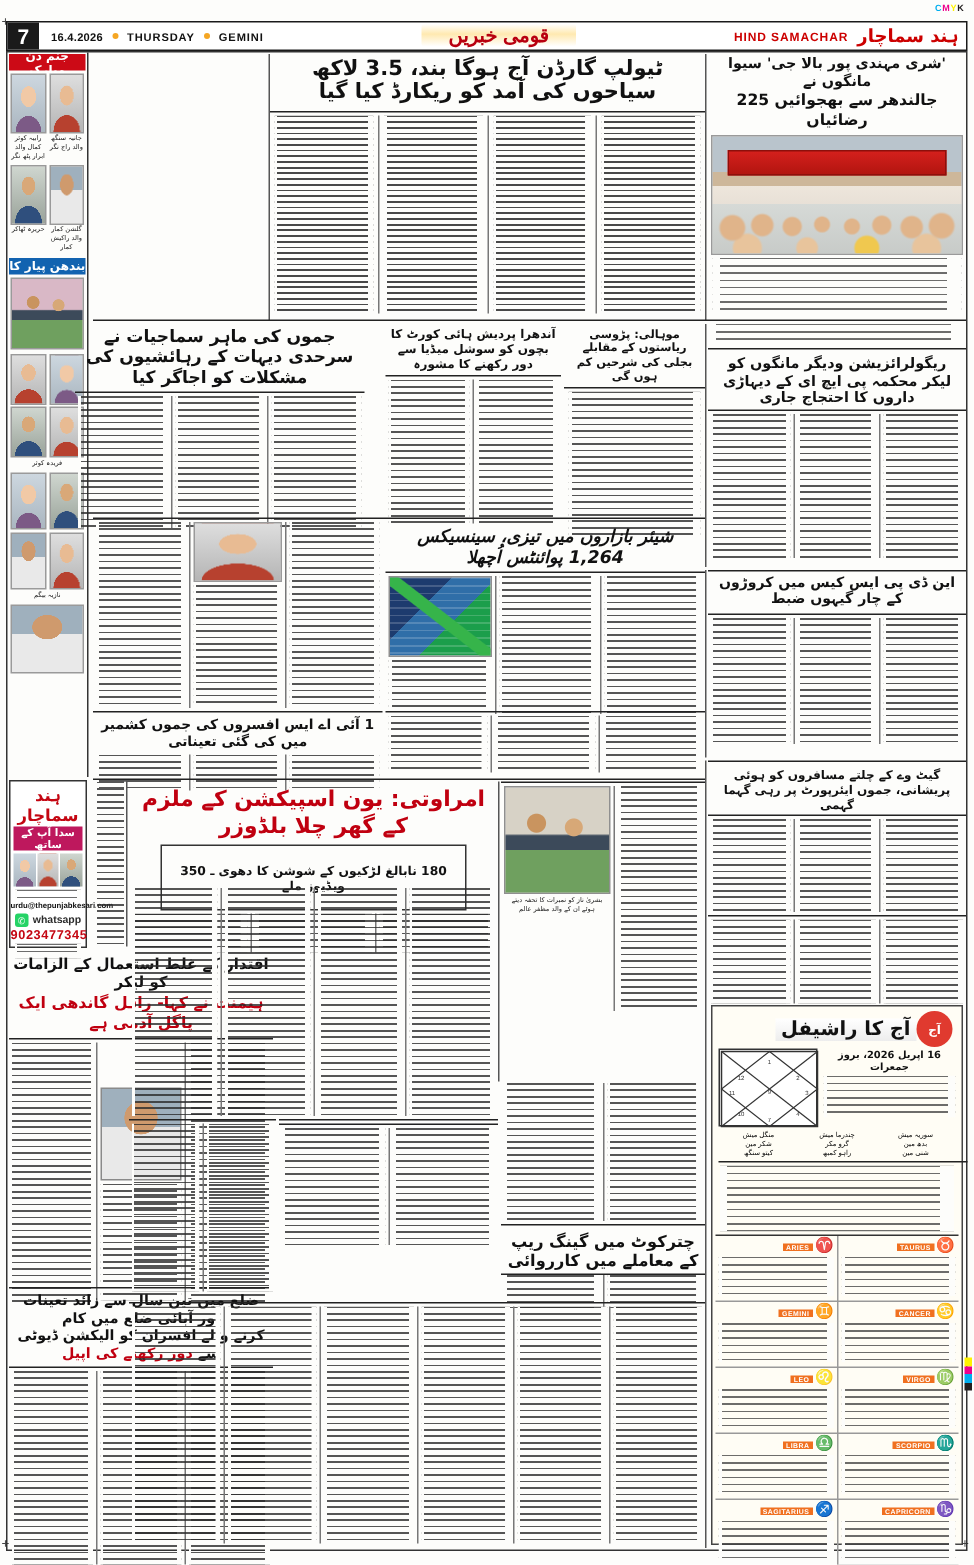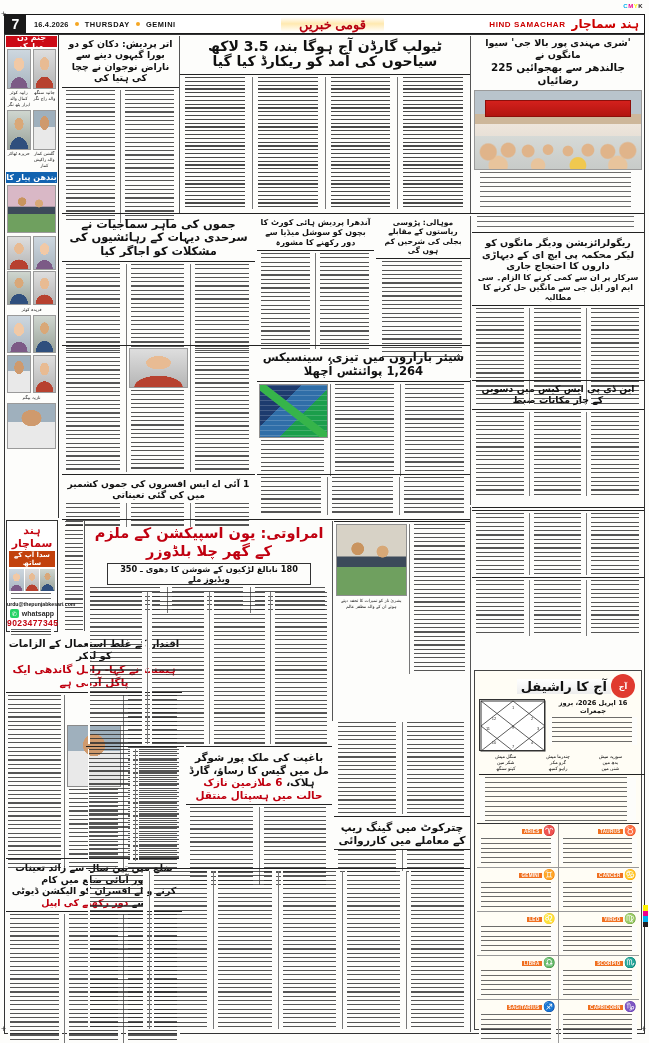--- a/index.html
+++ b/index.html
@@ -171,21 +171,21 @@
   .zcell:nth-child(odd){ border-left:none; }
   .zname { font-size:4.6px; font-weight:bold; color:#fff; background:#f07020;
     display:inline-block; padding:0 2px; letter-spacing:.3px; }
   .zglyph { font-size:10px; color:#1a1a1a; line-height:1; }
   .zrow { display:flex; align-items:center; justify-content:flex-end; gap:2px; }
 
   
   .adbox { border:1px solid #333; background:#fff; position:absolute; }
   .ad-logo { color:#c40612; font-weight:bold; font-size:11px; direction:rtl; text-align:center;
     font-family:"DejaVu Sans", sans-serif; }
-  .ad-sub { background:#c2410c; color:#fff; font-size:7px; font-weight:bold; direction:rtl;
+  .ad-sub { background:#be185d; color:#fff; font-size:7px; font-weight:bold; direction:rtl;
     text-align:center; font-family:"DejaVu Sans", sans-serif; }
   .ad-mail { font-size:5.2px; color:#111; text-align:center; font-weight:bold; }
   .wa { display:flex; align-items:center; justify-content:center; gap:3px; }
   .wa-ic { width:9px; height:9px; border-radius:2px; background:#25d366; color:#fff; font-size:6px;
     display:flex; align-items:center; justify-content:center; }
   .wa-tx { font-size:7px; font-weight:bold; color:#2b2b2b; }
   .ad-phone { color:#c40612; font-weight:bold; font-size:8.5px; text-align:center; letter-spacing:.4px; }
 </style>
 </head>
 <body>
@@ -332,36 +332,20 @@
           </div>
         </div>
       <div class="col-sep" style="flex:1; padding:0 2px;">
           <div class="txtwrap" style="height:132px;">
             <div class="txt" style="height:132px;"></div>
           </div>
         </div>
     </div>
   </div>
 
-  <div class="blk" style="left:62px; top:36px; width:117px; height:175px;">
-    <div class="hl" style="font-size:9.4px; padding:2px 3px 3px;">اتر پردیش: دکان کو دو بورا گیہوں دینے سے ناراض نوجوان نے چچا کی ہتیا کی</div>
-    <div class="rule-h" style="margin-bottom:2px;"></div>
-    <div style="display:flex; height:133px;">
-      <div style="flex:1; padding:0 2px;">
-          <div class="txtwrap" style="height:133px;">
-            <div class="txt" style="height:133px;"></div>
-          </div>
-        </div>
-      <div class="col-sep" style="flex:1; padding:0 2px;">
-          <div class="txtwrap" style="height:133px;">
-            <div class="txt" style="height:133px;"></div>
-          </div>
-        </div>
-    </div>
-  </div>
 
   <div class="blk" style="left:180px; top:36px; width:290px; height:178px;">
     <div class="hl" style="font-size:14px; padding:3px 4px 4px; line-height:1.1;">ٹیولپ گارڈن آج ہوگا بند، 3.5 لاکھ سیاحوں کی آمد کو ریکارڈ کیا گیا</div>
     <div class="rule-h" style="margin-bottom:2px;"></div>
     <div style="display:flex; height:132px;">
       <div style="flex:1; padding:0 3px;">
           <div class="txtwrap" style="height:132px;">
             <div class="txt tight" style="height:132px;"></div>
           </div>
         </div>
@@ -393,21 +377,21 @@
             <div class="txt sparse" style="height:38px;"></div>
           </div>
         </div>
     </div>
   </div>
 
   <div class="blk rule-v" style="left:179px; top:36px; height:178px;"></div>
   <div class="blk rule-v" style="left:470px; top:36px; height:178px;"></div>
   <div class="blk rule-h" style="left:62px; top:213px; width:582px;"></div>
 
-  <div class="blk" style="left:62px; top:216px; width:193px; height:130px;">
+  <div class="blk" style="left:50px; top:216px; width:193px; height:130px;">
     <div class="hl" style="font-size:11.4px; padding:2px 3px 3px; line-height:1.18;">جموں کی ماہر سماجیات نے سرحدی دیہات کے رہائشیوں کی مشکلات کو اجاگر کیا</div>
     <div class="rule-h" style="margin-bottom:2px;"></div>
     <div style="display:flex; height:88px;">
       <div style="flex:1; padding:0 2px;">
           <div class="txtwrap" style="height:88px;">
             <div class="txt" style="height:88px;"></div>
           </div>
         </div>
       <div class="col-sep" style="flex:1; padding:0 2px;">
           <div class="txtwrap" style="height:88px;">
@@ -448,21 +432,20 @@
         </div>
     </div>
   </div>
 
   <div class="blk" style="left:472px; top:216px; width:172px; height:162px;">
     <div class="txtwrap" style="height:14px; padding:0 3px;">
         <div class="txt sparse" style="height:14px;"></div>
       </div>
     <div class="rule-h" style="margin:2px 0;"></div>
     <div class="hl" style="font-size:9.6px; padding:2px 3px 1px;">ریگولرائزیشن ودیگر مانگوں کو لیکر محکمہ پی ایچ ای کے دیہاڑی داروں کا احتجاج جاری</div>
-    <div class="hl" style="font-size:8px; padding:0 3px 3px;">سرکار پر ان سے کمی کرنے کا الزام۔ سی ایم اور ایل جی سے مانگیں حل کرنے کا مطالبہ</div>
     <div class="rule-h" style="margin-bottom:2px;"></div>
     <div style="display:flex; height:96px;">
       <div style="flex:1; padding:0 2px;">
           <div class="txtwrap" style="height:96px;">
             <div class="txt" style="height:96px;"></div>
           </div>
         </div>
       <div class="col-sep" style="flex:1; padding:0 2px;">
           <div class="txtwrap" style="height:96px;">
             <div class="txt" style="height:96px;"></div>
@@ -473,21 +456,21 @@
             <div class="txt" style="height:96px;"></div>
           </div>
         </div>
     </div>
   </div>
 
   <div class="blk rule-v" style="left:470px; top:216px; height:162px;"></div>
   <div class="blk rule-h" style="left:62px; top:345px; width:408px;"></div>
 
   <div class="blk" style="left:257px; top:348px; width:213px; height:124px;">
-    <div class="hl" style="font-size:11.6px; padding:2px 3px 3px;">شیئر بازاروں میں تیزی، سینسیکس 1,264 پوائنٹس اُچھلا</div>
+    <div class="hl" style="font-size:11.6px; padding:2px 3px 3px;font-style:italic;">شیئر بازاروں میں تیزی، سینسیکس 1,264 پوائنٹس اُچھلا</div>
     <div class="rule-h" style="margin-bottom:2px;"></div>
     <div style="display:flex; height:92px;">
       <div style="flex:1.05; padding:0 2px;">
         <div class="ph-market" style="height:54px; border:1px solid #8f8f8f;"></div>
         <div class="txtwrap" style="height:34px; margin-top:2px;">
             <div class="txt" style="height:34px;"></div>
           </div>
       </div>
       <div class="col-sep" style="flex:1; padding:0 2px;">
           <div class="txtwrap" style="height:92px;">
@@ -518,21 +501,21 @@
       <div class="col-sep" style="flex:1; padding:0 2px;">
           <div class="txtwrap" style="height:124px;">
             <div class="txt" style="height:124px;"></div>
           </div>
         </div>
     </div>
   </div>
 
   <div class="blk" style="left:472px; top:380px; width:172px; height:125px;">
     <div class="rule-h" style="margin-bottom:2px;"></div>
-    <div class="hl" style="font-size:9.4px; padding:0 3px 3px;">این ڈی پی ایس کیس میں دسویں کے چار مکانات ضبط</div>
+    <div class="hl" style="font-size:9.4px; padding:0 3px 3px;">این ڈی پی ایس کیس میں کروڑوں کے چار گیہوں ضبط</div>
     <div class="rule-h" style="margin-bottom:2px;"></div>
     <div style="display:flex; height:84px;">
       <div style="flex:1; padding:0 2px;">
           <div class="txtwrap" style="height:84px;">
             <div class="txt" style="height:84px;"></div>
           </div>
         </div>
       <div class="col-sep" style="flex:1; padding:0 2px;">
           <div class="txtwrap" style="height:84px;">
             <div class="txt" style="height:84px;"></div>
@@ -588,21 +571,21 @@
             <div class="txt" style="height:38px;"></div>
           </div>
         </div>
     </div>
   </div>
 
   <div class="blk rule-h" style="left:62px; top:519px; width:408px;"></div>
 
   <div class="blk" style="left:86px; top:521px; width:246px; height:68px;">
     <div class="hl red" style="font-size:14.5px; padding:4px 3px 3px;">امراوتی: یون اسپیکشن کے ملزم کے گھر چلا بلڈوزر</div>
-    <div class="boxed" style="margin:0 21px; padding:0;">
+    <div class="boxed" style="margin:0 21px; padding:11px;">
       <div class="hl" style="font-size:8.2px;">180 نابالغ لڑکیوں کے شوشن کا دھوی ـ 350 ویڈیوز ملے</div>
     </div>
     <div style="display:flex; height:26px; margin-top:2px;">
       <div style="flex:1; padding:0 2px;">
           <div class="txtwrap" style="height:26px;">
             <div class="txt" style="height:26px;"></div>
           </div>
         </div>
       <div class="col-sep" style="flex:1; padding:0 2px;">
           <div class="txtwrap" style="height:26px;">
@@ -661,24 +644,20 @@
       <div class="col-sep" style="flex:1; padding:0 2px;">
           <div class="txtwrap" style="height:152px;">
             <div class="txt" style="height:152px;"></div>
           </div>
         </div>
     </div>
   </div>
 
   <div class="blk" style="left:186px; top:746px; width:146px; height:120px;">
     <div class="rule-h" style="margin-bottom:2px;"></div>
-    <div class="hl" style="font-size:10.4px; padding:2px 3px 0;">
-      <span>باغپت کی ملک پور شوگر مل میں گیس کا رساؤ، گارڈ ہلاک،</span>
-      <span class="hl red" style="display:inline; font-size:10.4px;">6 ملازمین نازک حالت میں ہسپتال منتقل</span>
-    </div>
     <div class="rule-h" style="margin:2px 0;"></div>
     <div style="display:flex; height:78px;">
       <div style="flex:1; padding:0 2px;">
           <div class="txtwrap" style="height:78px;">
             <div class="txt" style="height:78px;"></div>
           </div>
         </div>
       <div class="col-sep" style="flex:1; padding:0 2px;">
           <div class="txtwrap" style="height:78px;">
             <div class="txt" style="height:78px;"></div>
@@ -766,20 +745,21 @@
             <div class="txt" style="height:158px;"></div>
           </div>
         </div>
     </div>
   </div>
 
   <div class="blk rule-v" style="left:470px; top:507px; height:525px;"></div>
 
   <div class="blk" style="left:472px; top:507px; width:172px; height:160px;">
     <div class="rule-h" style="margin-bottom:2px;"></div>
+    <div class="hl" style="font-size:8px; padding:2px 3px 2px;">گیٹ وے کے چلتے مسافروں کو ہوئی پریشانی، جموں ایئرپورٹ پر رہی گہما گہمی</div>
     <div class="rule-h" style="margin-bottom:2px;"></div>
     <div style="display:flex; height:62px;">
       <div style="flex:1; padding:0 2px;">
           <div class="txtwrap" style="height:62px;">
             <div class="txt" style="height:62px;"></div>
           </div>
         </div>
       <div class="col-sep" style="flex:1; padding:0 2px;">
           <div class="txtwrap" style="height:62px;">
             <div class="txt" style="height:62px;"></div>

